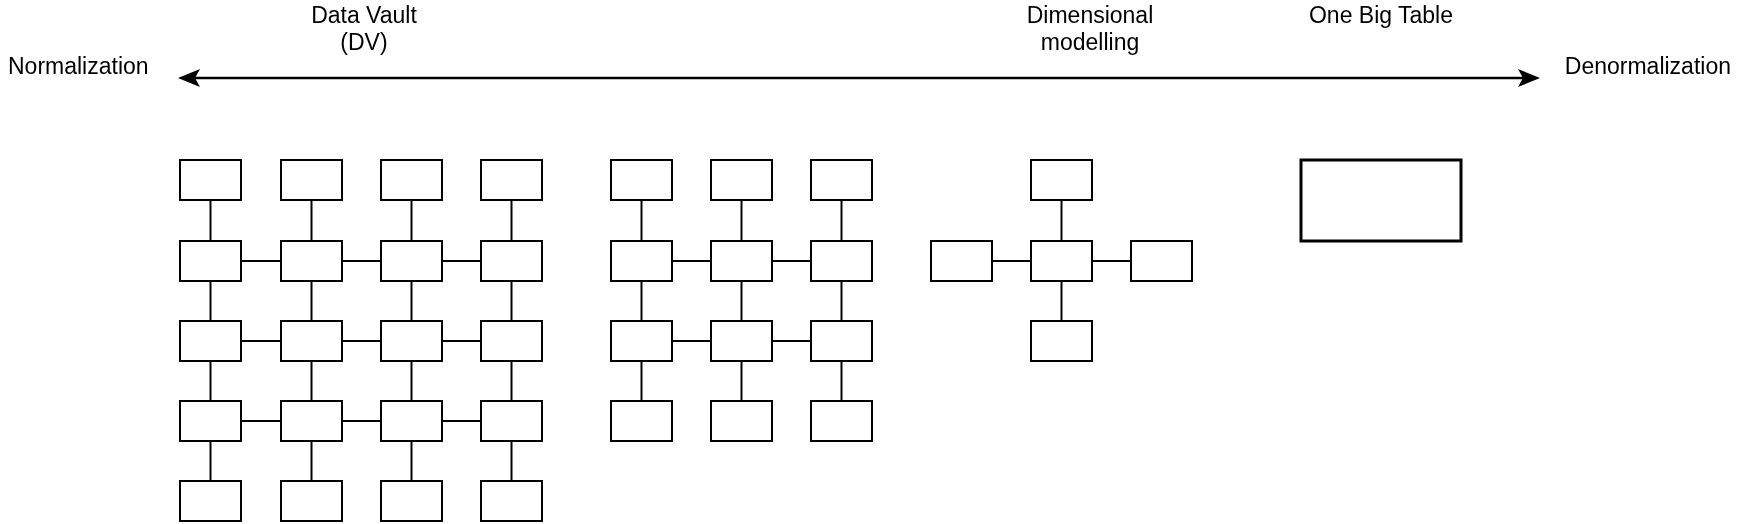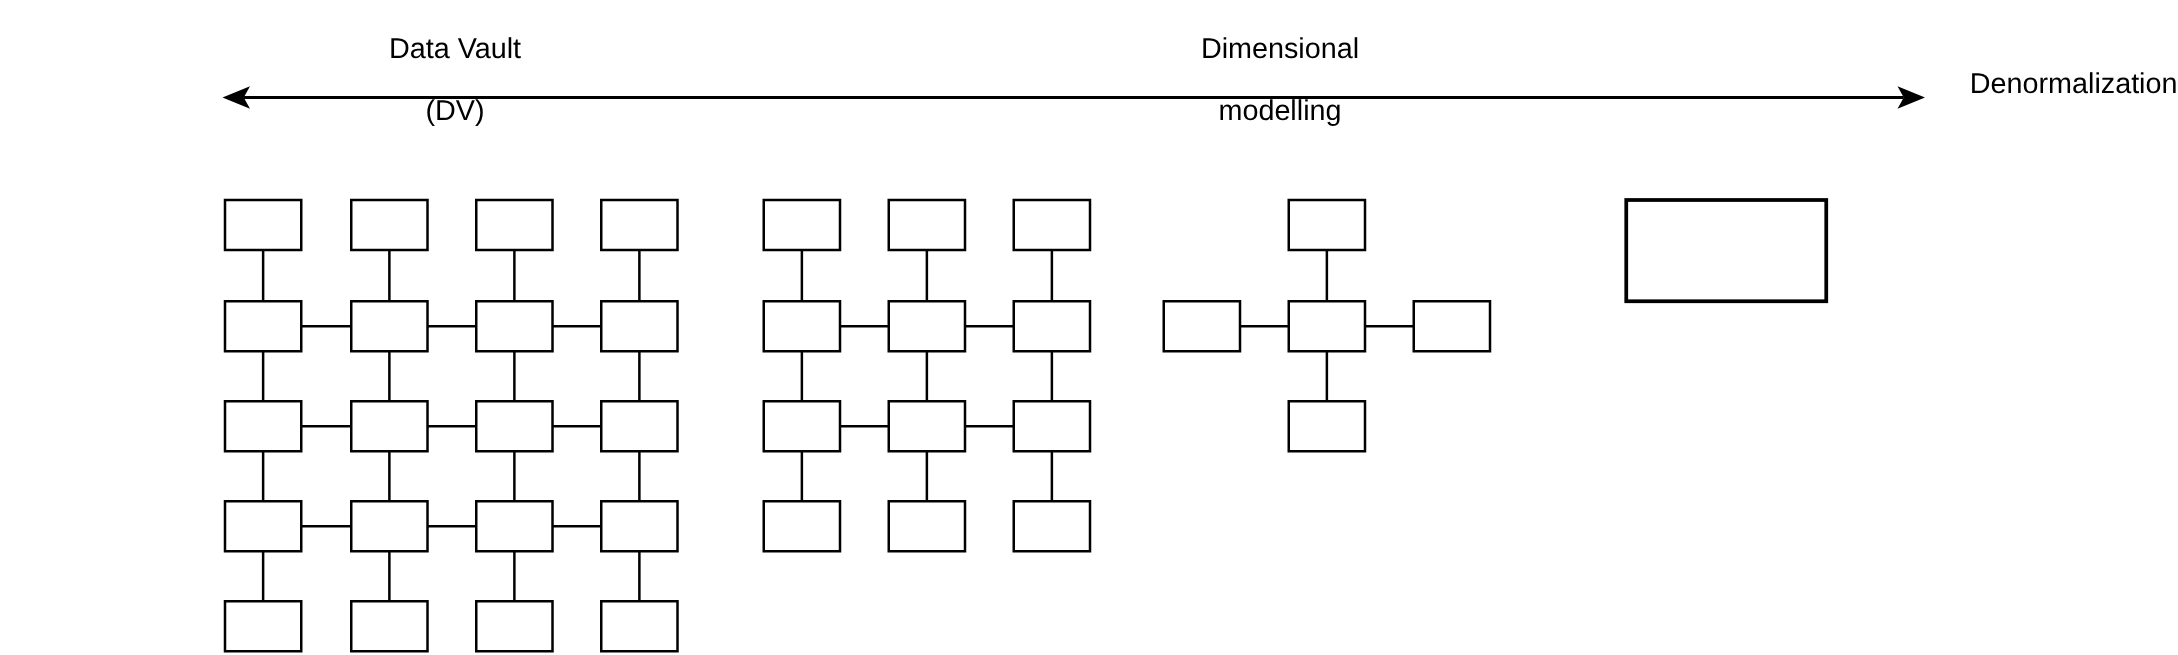--- a/index.html
+++ b/index.html
@@ -17,32 +17,32 @@
   }
   .axis-label {
     position: absolute;
     top: 53px;
     font-size: 23px;
     line-height: 27px;
     color: #000;
     white-space: nowrap;
   }
   #label-normalization { left: 8px; }
-  #label-denormalization { right: 0; text-align: center; }
+  #label-denormalization { right: 11px; text-align: center; }
   .group-label {
     position: absolute;
     top: 2px;
     transform: translateX(-50%);
     font-size: 23px;
     line-height: 27px;
     color: #000;
     text-align: center;
     white-space: nowrap;
   }
-  .group-label span { display: block; margin-top: 23px; }
+  .group-label span { display: block; }
   #diagram-svg {
     position: absolute;
     left: 0;
     top: 0;
   }
   .connector {
     stroke: #000;
     stroke-width: 2;
     fill: none;
   }
@@ -62,35 +62,37 @@
   .arrow-head {
     fill: #000;
     stroke: none;
   }
 </style>
 </head>
 <body>
 
 <div id="canvas">
 
+  <div id="label-normalization" class="axis-label">Normalization</div>
 
   <div id="label-denormalization" class="axis-label">Denormalization</div>
 
   <div class="group-label" style="left:364px">
     <span>Data Vault</span>
     <span>(DV)</span>
   </div>
 
 
-  <div class="group-label" style="left:1024px">
+  <div class="group-label" style="left:1090px">
     <span>Dimensional</span>
     <span>modelling</span>
   </div>
 
   <div class="group-label" style="left:1381px">
+    <span>One Big Table</span>
   </div>
 
   <svg id="diagram-svg" width="1742" height="524" viewBox="0 0 1742 524">
       <g>
         <line x1="195" y1="78" x2="1523" y2="78" class="arrow-line"></line>
         <polygon points="178,78 200,69 195,78 200,87" class="arrow-head"></polygon>
         <polygon points="1540,78 1518,69 1523,78 1518,87" class="arrow-head"></polygon>
       </g>
       <g>
         <line x1="210.5" y1="180" x2="210.5" y2="261" class="connector"></line>

